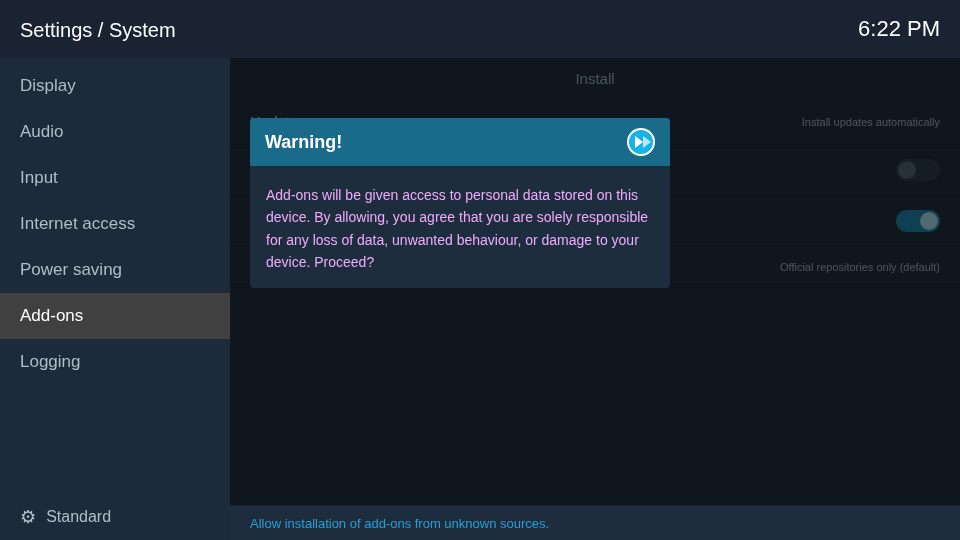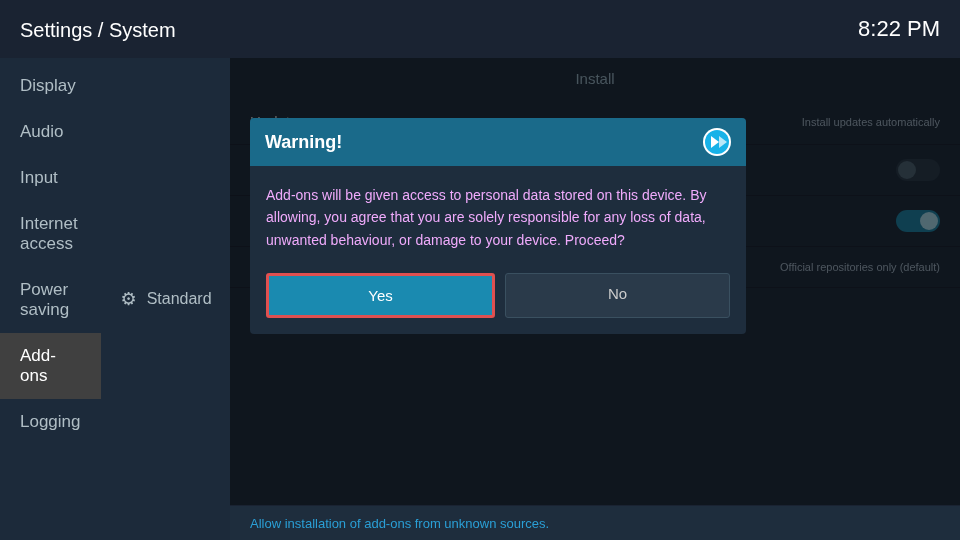--- a/index.html
+++ b/index.html
@@ -41,21 +41,21 @@
     .main {
       display: flex;
       flex: 1;
     }
 
     
     .sidebar {
       width: 230px;
       background: #1c2a3a;
       display: flex;
-      flex-direction: row;
+      flex-direction: column;
       justify-content: space-between;
     }
 
     .sidebar-nav {
       padding-top: 5px;
     }
 
     .sidebar-item {
       padding: 13px 20px;
       font-size: 17px;
@@ -166,21 +166,21 @@
       display: flex;
       align-items: flex-start;
       justify-content: flex-start;
       padding: 60px 20px;
     }
 
     
     .dialog {
       background: #1e2d3d;
       border-radius: 4px;
-      width: 496px;
+      width: 420px;
       overflow: hidden;
     }
 
     .dialog-header {
       background: #1a6a8a;
       display: flex;
       justify-content: space-between;
       align-items: center;
       padding: 10px 15px;
     }
@@ -254,21 +254,21 @@
       color: #2a9fd6;
       font-size: 13px;
       margin-top: 8px;
     }
   </style>
 </head>
 <body>
 
 <div class="header">
   <span class="header-title">Settings / System</span>
-  <span class="header-time">8:22 PM</span>
+  <span class="header-time">6:22 PM</span>
 </div>
 
 <div class="main">
 
   <div class="sidebar">
     <div class="sidebar-nav">
       <div class="sidebar-item">
         <span>Display</span>
       </div>
       <div class="sidebar-item">
@@ -337,24 +337,20 @@
             <svg class="kodi-logo" viewBox="0 0 24 24" xmlns="http://www.w3.org/2000/svg">
               <circle cx="12" cy="12" r="12" fill="#17b2e8"></circle>
               <polygon points="6,6 14,12 6,18" fill="white"></polygon>
               <polygon points="14,6 22,12 14,18" fill="white" opacity="0.7"></polygon>
             </svg>
           </div>
         </div>
         <div class="dialog-body">
           <span>Add-ons will be given access to personal data stored on this device. By allowing, you agree that you are solely responsible for any loss of data, unwanted behaviour, or damage to your device. Proceed?</span>
         </div>
-        <div class="dialog-buttons">
-          <div class="btn-yes">Yes</div>
-          <div class="btn-no">No</div>
-        </div>
       </div>
     </div>
 
     <div class="status-bar" style="position:absolute;bottom:0;left:0;right:0;">
       <span class="status-text">Allow installation of add-ons from unknown sources.</span>
     </div>
 
   </div>
 </div>
 

